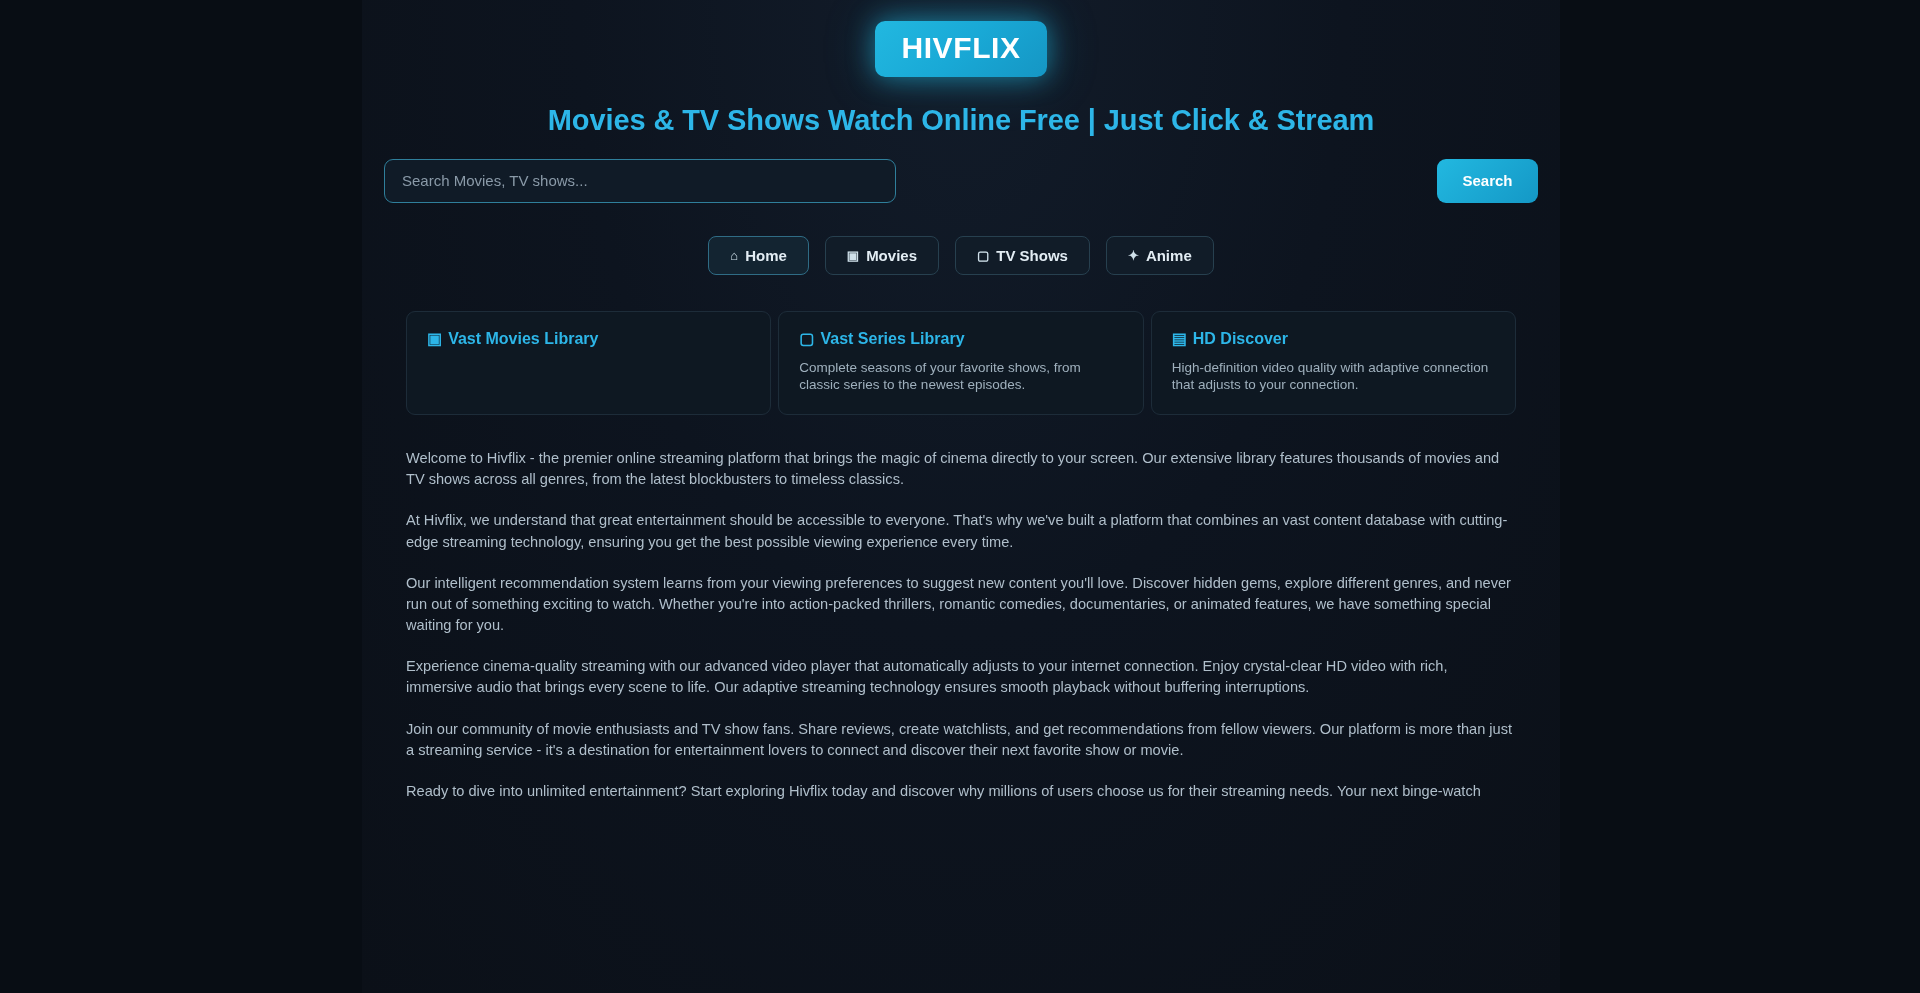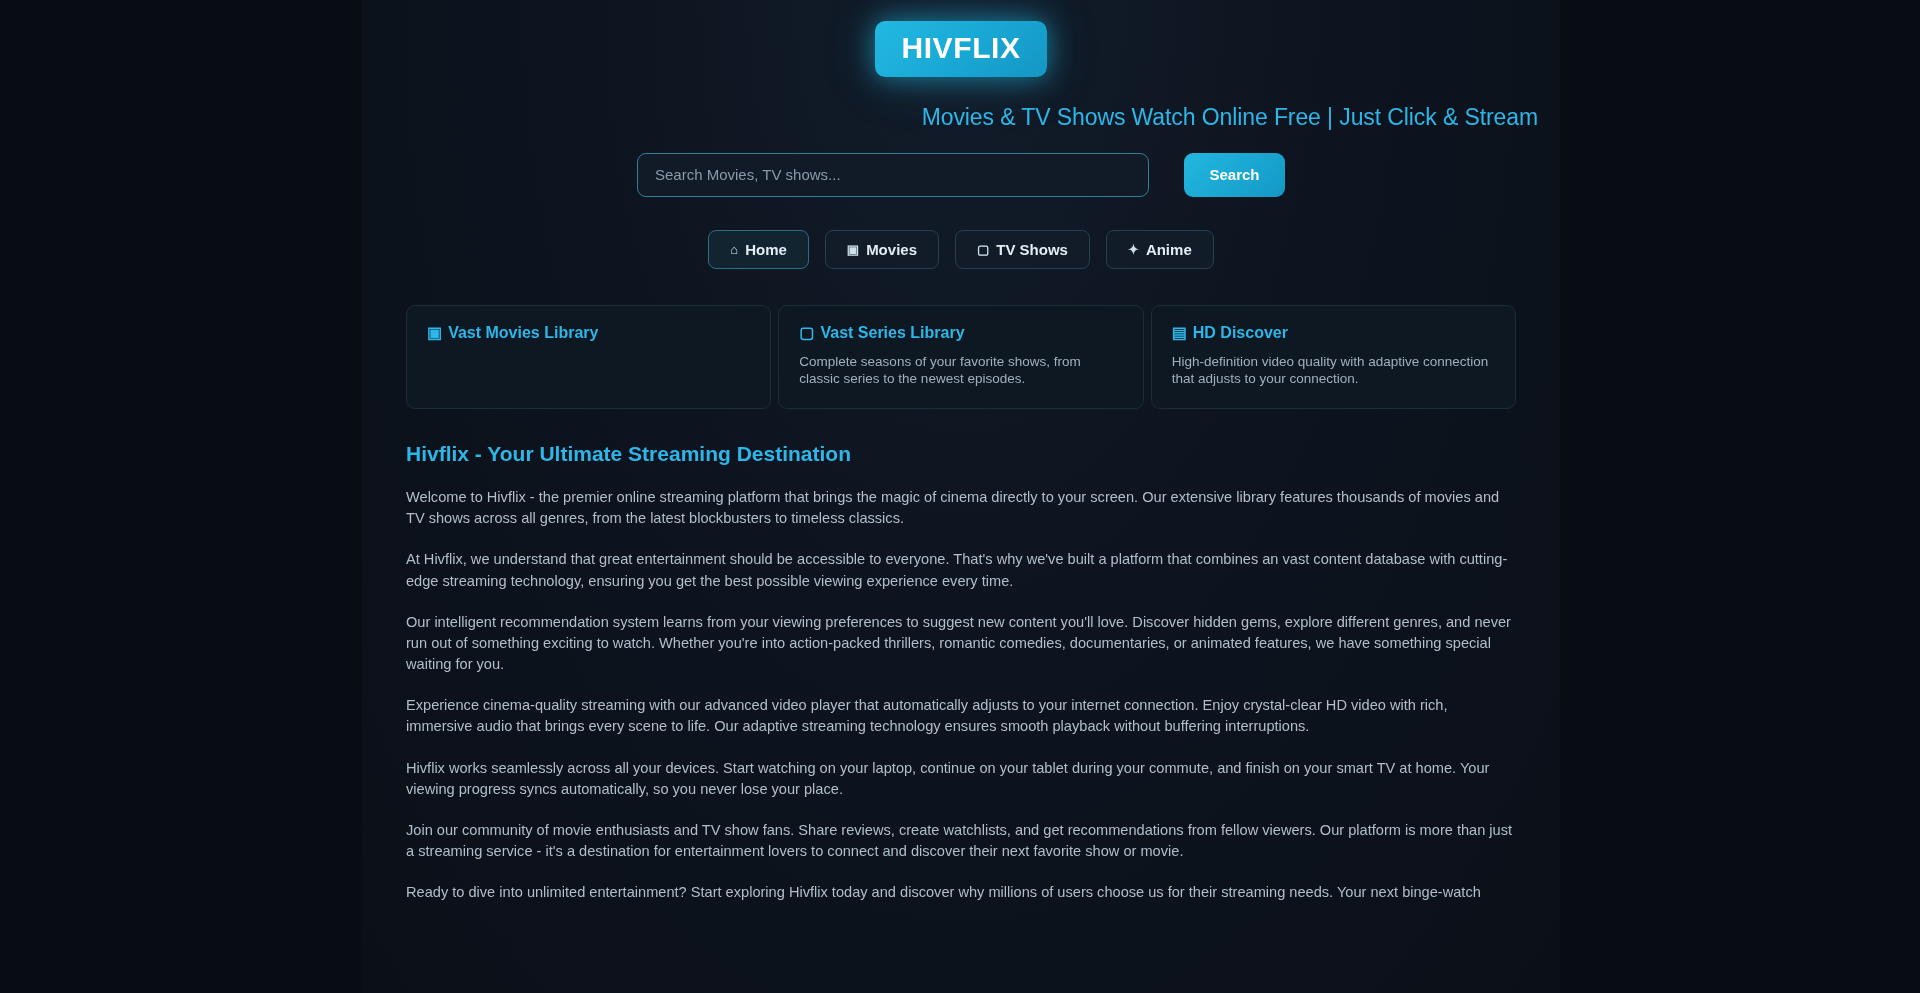--- a/index.html
+++ b/index.html
@@ -54,31 +54,31 @@
     padding: 11px 26px 13px;
     color: #ffffff;
     font-size: 30px;
     font-weight: bold;
     letter-spacing: 0.6px;
     box-shadow: 0 0 26px rgba(34, 184, 224, 0.55), 0 0 52px rgba(34,184,224,0.25);
     line-height: 1.05;
   }
   
   .tagline {
-    text-align: right;
+    text-align: center;
     color: #2db6e8;
-    font-size: 23px;
-    font-weight: normal;
+    font-size: 29px;
+    font-weight: bold;
     margin-top: 27px;
     letter-spacing: -0.1px;
   }
   
   .search-row {
     display: flex;
-    justify-content: center;
+    justify-content: space-between;
     align-items: center;
     gap: 35px;
     margin-top: 22px;
   }
   .search-input {
     width: 512px;
     height: 44px;
     background: #101b27;
     border: 1px solid #2f7f9b;
     border-radius: 9px;
@@ -226,24 +226,22 @@
       </div>
       <div class="card">
         <div class="card-title">
           <span class="ico">▤</span><span>HD Discover</span>
         </div>
         <div class="card-text">High-definition video quality with adaptive connection that adjusts to your connection.</div>
       </div>
     </div>
 
     <div class="article">
-      <h2>Hivflix - Your Ultimate Streaming Destination</h2>
       <p>Welcome to Hivflix - the premier online streaming platform that brings the magic of cinema directly to your screen. Our extensive library features thousands of movies and TV shows across all genres, from the latest blockbusters to timeless classics.</p>
       <p>At Hivflix, we understand that great entertainment should be accessible to everyone. That's why we've built a platform that combines an vast content database with cutting-edge streaming technology, ensuring you get the best possible viewing experience every time.</p>
       <p>Our intelligent recommendation system learns from your viewing preferences to suggest new content you'll love. Discover hidden gems, explore different genres, and never run out of something exciting to watch. Whether you're into action-packed thrillers, romantic comedies, documentaries, or animated features, we have something special waiting for you.</p>
       <p>Experience cinema-quality streaming with our advanced video player that automatically adjusts to your internet connection. Enjoy crystal-clear HD video with rich, immersive audio that brings every scene to life. Our adaptive streaming technology ensures smooth playback without buffering interruptions.</p>
-      <p>Hivflix works seamlessly across all your devices. Start watching on your laptop, continue on your tablet during your commute, and finish on your smart TV at home. Your viewing progress syncs automatically, so you never lose your place.</p>
       <p>Join our community of movie enthusiasts and TV show fans. Share reviews, create watchlists, and get recommendations from fellow viewers. Our platform is more than just a streaming service - it's a destination for entertainment lovers to connect and discover their next favorite show or movie.</p>
       <p>Ready to dive into unlimited entertainment? Start exploring Hivflix today and discover why millions of users choose us for their streaming needs. Your next binge-watch</p>
     </div>
 
   </div>
 </div>
 
 </body></html>

